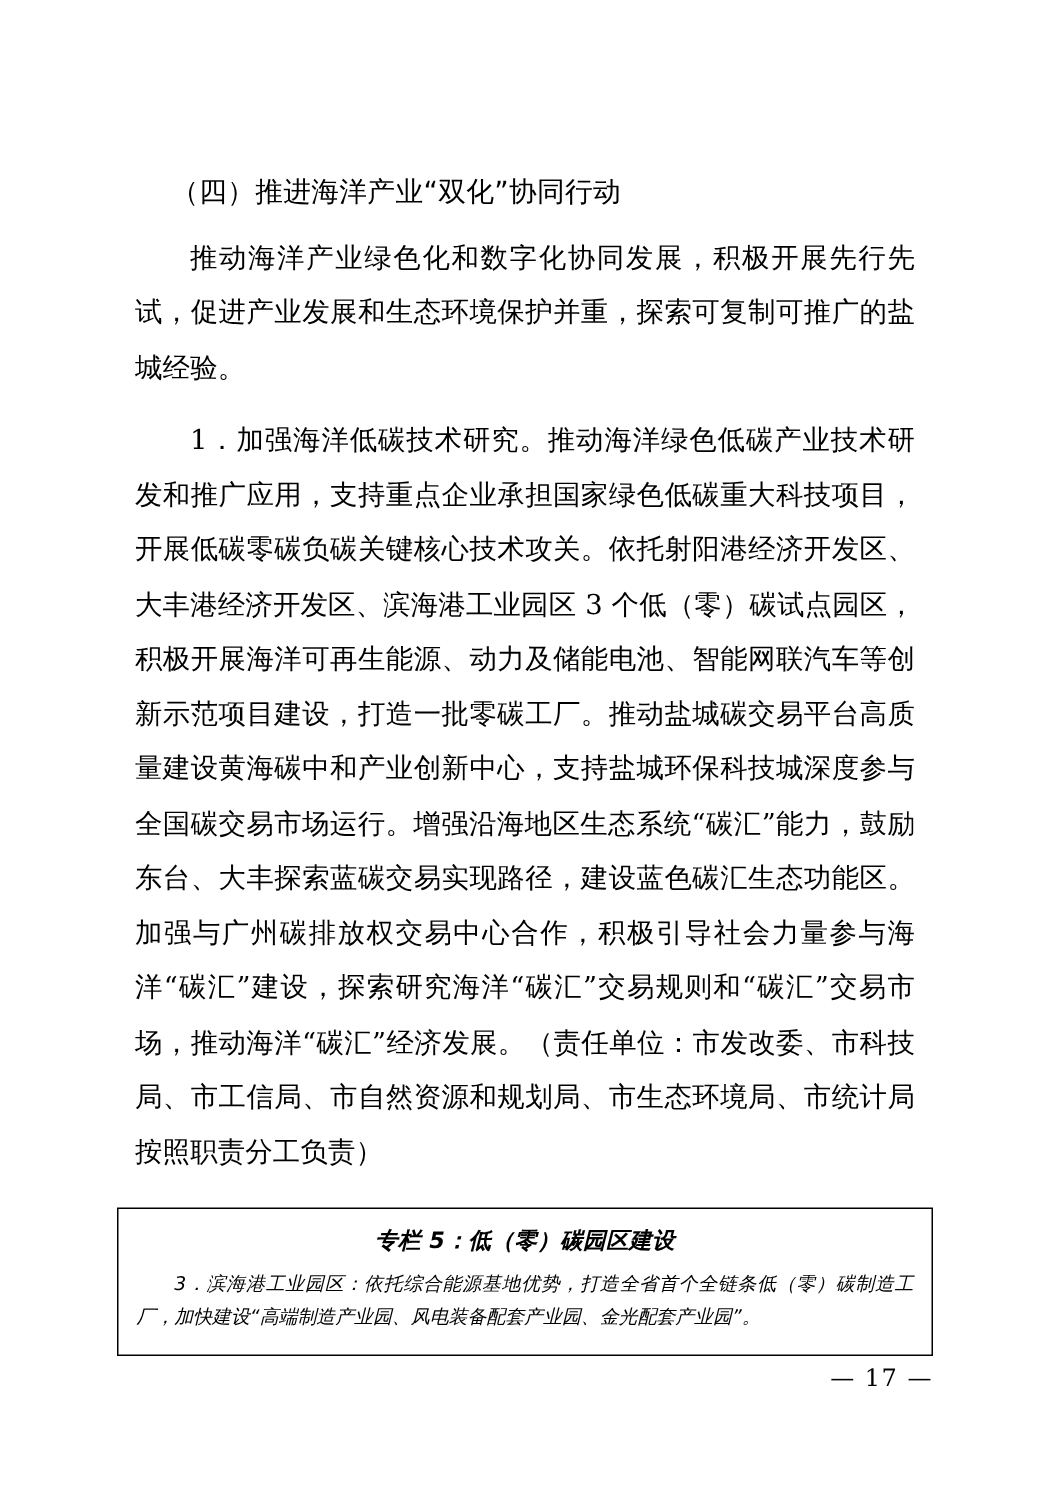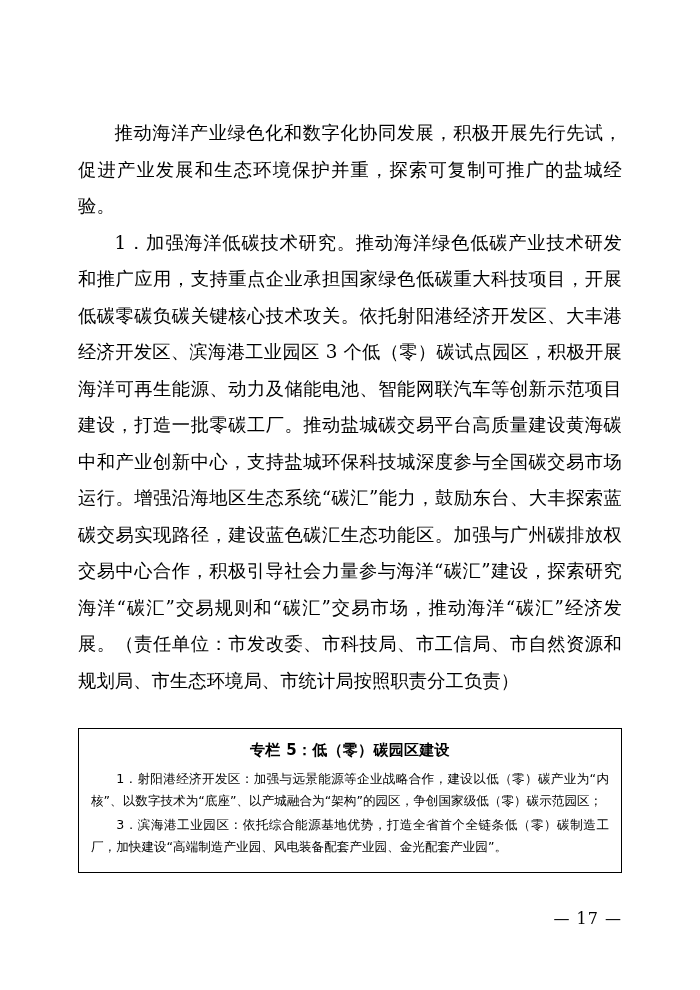--- a/index.html
+++ b/index.html
@@ -29,32 +29,33 @@
     line-height: 1.5;
     margin: 0 0 10px 0;
     padding-left: 36px;
     letter-spacing: 0.2px;
     font-weight: 500;
     font-family: "DejaVu Sans", "Liberation Sans", sans-serif;
   }
   .para {
     font-size: 18.3px;
     line-height: 36.5px;
-    margin: 0;
+    margin: 12px;
     text-align: justify;
     text-justify: inter-ideograph;
     text-indent: 2em;
     letter-spacing: 0.1px;
   }
   .box {
-    margin-top: 29px;
+    margin-top: 18px;
     border: 1px solid #000000;
     box-sizing: border-box;
     padding: 10px 12px 12px 12px;
     width: 100%;
+    font-style: italic;
   }
   .box-title {
     text-align: center;
     font-size: 15px;
     font-weight: bold;
     font-family: "DejaVu Sans", "Liberation Sans", sans-serif;
     margin: 2px 0 8px 0;
     letter-spacing: 0.3px;
   }
   .box-item {
@@ -73,26 +74,26 @@
     font-size: 16px;
     letter-spacing: 1px;
     font-family: "DejaVu Serif", "Liberation Serif", serif;
   }
 </style>
 </head>
 <body>
 
 <div class="page">
 
+  <h2 class="heading">（四）推进海洋产业“双化”协同行动</h2>
 
   <p class="para">推动海洋产业绿色化和数字化协同发展，积极开展先行先试，促进产业发展和生态环境保护并重，探索可复制可推广的盐城经验。</p>
 
   <p class="para">1．加强海洋低碳技术研究。推动海洋绿色低碳产业技术研发和推广应用，支持重点企业承担国家绿色低碳重大科技项目，开展低碳零碳负碳关键核心技术攻关。依托射阳港经济开发区、大丰港经济开发区、滨海港工业园区 3 个低（零）碳试点园区，积极开展海洋可再生能源、动力及储能电池、智能网联汽车等创新示范项目建设，打造一批零碳工厂。推动盐城碳交易平台高质量建设黄海碳中和产业创新中心，支持盐城环保科技城深度参与全国碳交易市场运行。增强沿海地区生态系统“碳汇”能力，鼓励东台、大丰探索蓝碳交易实现路径，建设蓝色碳汇生态功能区。加强与广州碳排放权交易中心合作，积极引导社会力量参与海洋“碳汇”建设，探索研究海洋“碳汇”交易规则和“碳汇”交易市场，推动海洋“碳汇”经济发展。（责任单位：市发改委、市科技局、市工信局、市自然资源和规划局、市生态环境局、市统计局按照职责分工负责）</p>
 
   <div class="box">
     <div class="box-title">专栏 5：低（零）碳园区建设</div>
-    <p class="box-item">1．射阳港经济开发区：加强与远景能源等企业战略合作，建设以低（零）碳产业为“内核”、以数字技术为“底座”、以产城融合为“架构”的园区，争创国家级低（零）碳示范园区；</p>
     <p class="box-item">3．滨海港工业园区：依托综合能源基地优势，打造全省首个全链条低（零）碳制造工厂，加快建设“高端制造产业园、风电装备配套产业园、金光配套产业园”。</p>
   </div>
 
   <div class="footer">— 17 —</div>
 
 </div>
 
 </body></html>

